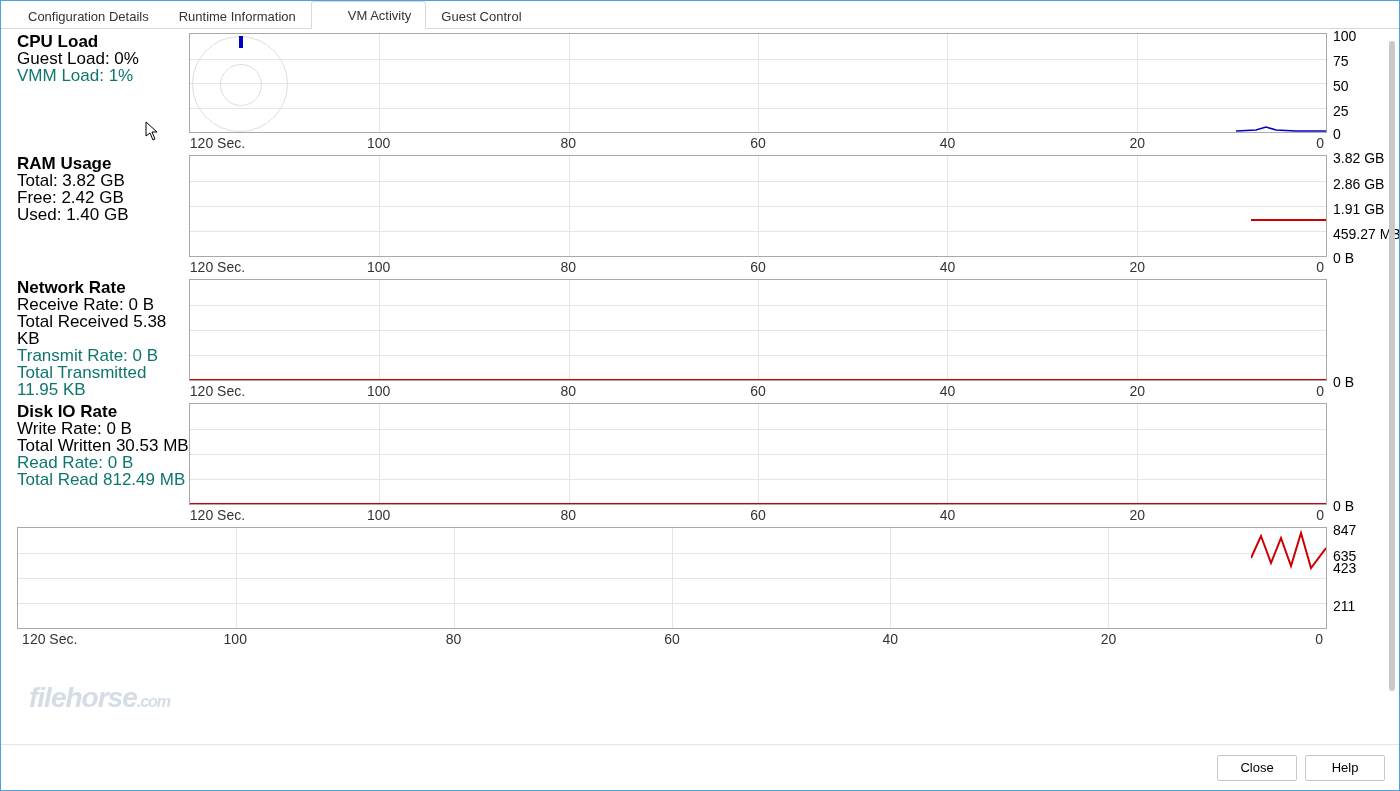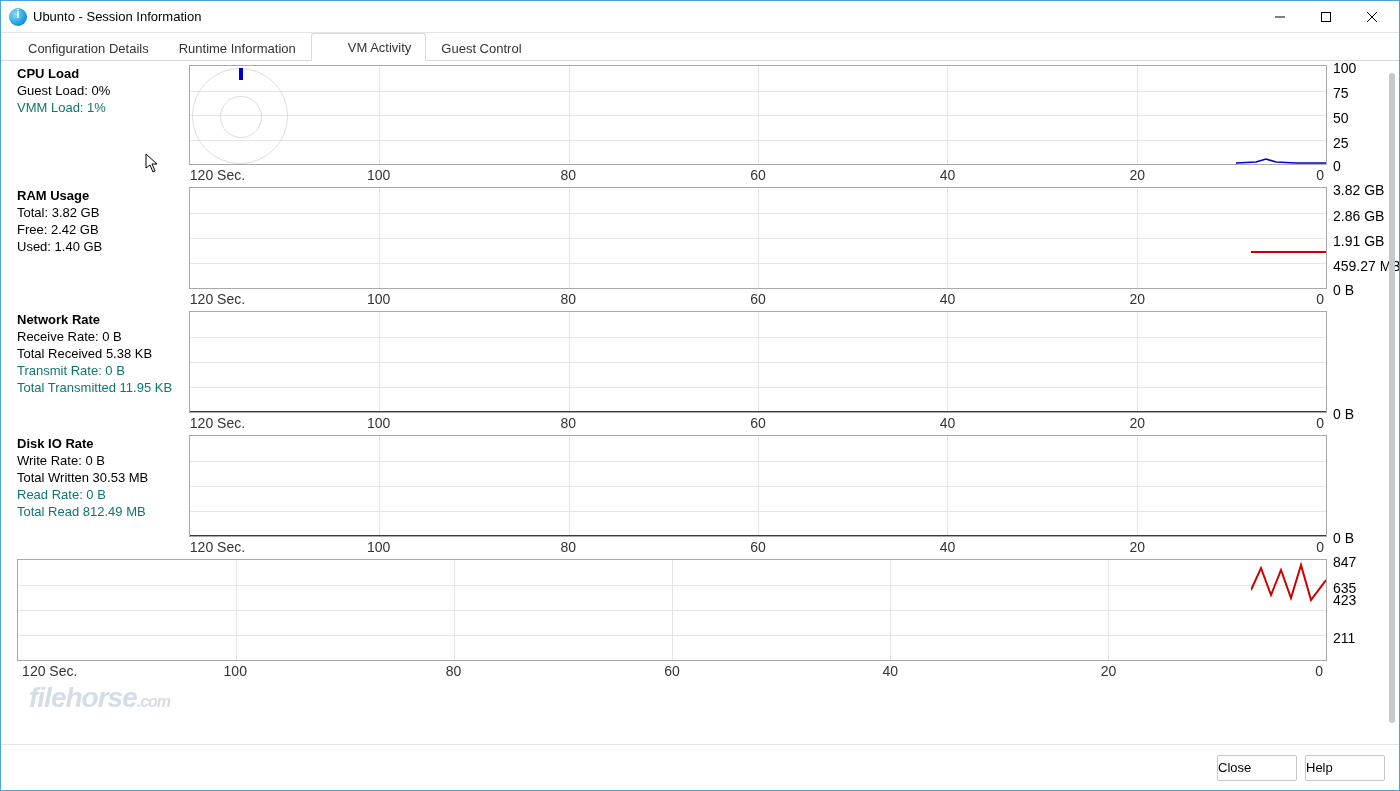--- a/index.html
+++ b/index.html
@@ -12,21 +12,21 @@
   .winbtns{margin-left:auto;display:flex;}
   .winbtn{width:46px;height:30px;display:flex;align-items:center;justify-content:center;}
   .winbtn svg{width:10px;height:10px;}
   .tabs{height:28px;display:flex;align-items:flex-end;padding:0 12px;gap:0;border-bottom:1px solid #d9d9d9;}
   .tab{padding:6px 14px 5px;font-size:13px;color:#333;border:1px solid transparent;border-bottom:none;position:relative;top:1px;cursor:default;}
   .tab.active{background:#fff;border-color:#d9d9d9;border-bottom:1px solid #fff;border-radius:3px 3px 0 0;padding-left:36px;}
   .content{flex:1;display:flex;position:relative;}
   .scrollpane{flex:1;overflow:hidden;padding:4px 16px 0 16px;}
   .scrollbar{position:absolute;right:4px;top:12px;width:6px;height:650px;background:#c8c8c8;border-radius:3px;}
   .row{display:flex;align-items:flex-start;margin-bottom:2px;position:relative;}
-  .labels{width:172px;flex-shrink:0;font-size:13px;line-height:17px;}
+  .labels{width:172px;flex-shrink:0;font-size:17px;line-height:17px;}
   .labels .head{font-weight:600;color:#000;}
   .labels .red{color:#000000;}
   .labels .blue{color:#0f766e;}
   .labels .plain{color:#000;}
   .chartwrap{flex:1;display:flex;flex-direction:column;position:relative;padding-right:56px;}
   .chart{border:1px solid #a9a9a9;position:relative;overflow:hidden;}
   .chart.h100{height:100px;}
   .chart.h102{height:102px;}
   .grid-v{position:absolute;top:0;bottom:0;width:1px;background:#e5e5e5;}
   .grid-h{position:absolute;left:0;right:0;height:1px;background:#e5e5e5;}
@@ -35,51 +35,29 @@
   .xaxis{display:flex;font-size:14px;color:#333;padding-top:2px;height:20px;position:relative;}
   .xaxis .xt{position:absolute;transform:translateX(-50%);}
   .pie{position:absolute;left:2px;top:2px;width:96px;height:96px;border:1px solid #ddd;border-radius:50%;}
   .pie::before{content:"";position:absolute;left:27px;top:27px;width:40px;height:40px;border:1px solid #ddd;border-radius:50%;}
   .blue-tick{position:absolute;width:4px;height:12px;background:#0000c8;}
   .cursor{position:absolute;left:128px;top:88px;pointer-events:none;}
   .cursor svg{width:16px;height:20px;}
   .redline{position:absolute;height:2px;background:#cc0000;}
   .bluewave{position:absolute;}
   .footer{height:46px;border-top:1px solid #e5e5e5;display:flex;align-items:center;justify-content:flex-end;padding:0 14px;gap:8px;}
-  .btn{min-width:80px;height:26px;border:1px solid #c8c8c8;background:#fff;font-size:13px;display:flex;align-items:center;justify-content:flex-start;border-radius:2px;}
+  .btn{min-width:80px;height:26px;border:1px solid #c8c8c8;background:#fff;font-size:13px;display:flex;align-items:center;justify-content:center;border-radius:2px;}
   .watermark{position:absolute;left:28px;bottom:30px;font-size:28px;font-weight:700;color:rgba(160,180,200,0.45);font-style:italic;letter-spacing:-1px;}
   .watermark .dom{font-size:16px;font-weight:600;}
 </style>
 </head>
 <body>
 
 <div class="window">
 
-  <div class="titlebar">
-    <div class="icon"></div>
-    <div class="title">Ubunto - Session Information</div>
-    <div class="winbtns">
-      <div class="winbtn">
-          <svg viewBox="0 0 10 10">
-            <line x1="0" y1="5" x2="10" y2="5" stroke="#000" stroke-width="1"></line>
-          </svg>
-        </div>
-      <div class="winbtn">
-          <svg viewBox="0 0 10 10">
-            <rect x="0.5" y="0.5" width="9" height="9" fill="none" stroke="#000" stroke-width="1"></rect>
-          </svg>
-        </div>
-      <div class="winbtn">
-          <svg viewBox="0 0 10 10">
-            <line x1="0" y1="0" x2="10" y2="10" stroke="#000"></line>
-            <line x1="10" y1="0" x2="0" y2="10" stroke="#000"></line>
-          </svg>
-        </div>
-    </div>
-  </div>
 
   <div class="tabs">
     <div class="tab"><span>Configuration Details</span></div>
     <div class="tab"><span>Runtime Information</span></div>
     <div class="tab active"><span>VM Activity</span></div>
     <div class="tab"><span>Guest Control</span></div>
   </div>
 
   <div class="content">
     <div class="scrollpane">

